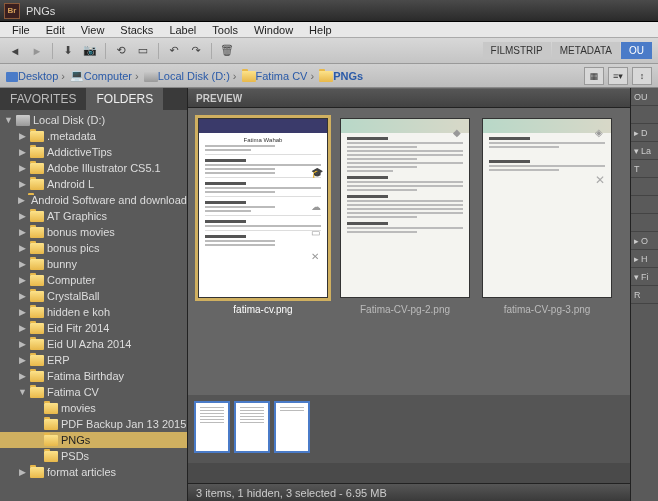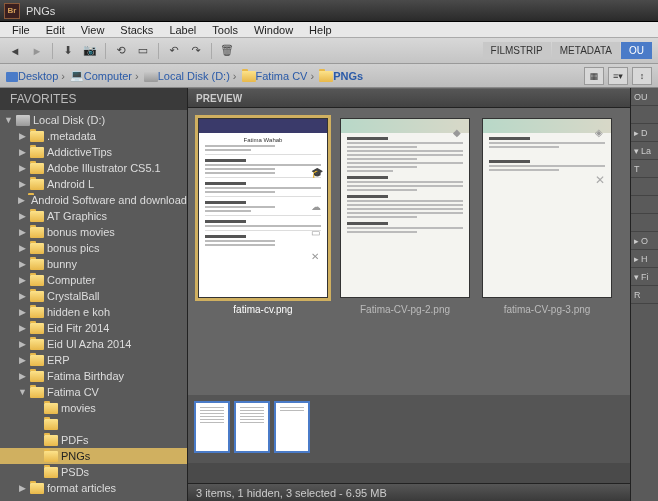--- a/index.html
+++ b/index.html
@@ -128,20 +128,21 @@
       <div class="path-tool">▦</div>
       <div class="path-tool">≡▾</div>
       <div class="path-tool">↕</div>
     </div>
   </div>
 
   <div class="body">
     <div class="left-panel">
       <div class="panel-tabs">
         <div class="ptab">FAVORITES</div>
+        <div class="ptab active">FOLDERS</div>
       </div>
       <div class="tree" id="tree">
           <div class="tree-row" style="padding-left: 4px;">
             <span class="tw">▼</span>
             <span class="disk-ico"></span>
             <span>Local Disk (D:)</span>
           </div>
           <div class="tree-row" style="padding-left: 18px;">
             <span class="tw">▶</span>
             <span class="folder-ico"></span>
@@ -228,25 +229,21 @@
             <span>Fatima CV</span>
           </div>
           <div class="tree-row" style="padding-left: 32px;">
             <span class="tw"></span>
             <span class="folder-ico"></span>
             <span>movies</span>
           </div>
           <div class="tree-row" style="padding-left: 32px;">
             <span class="tw"></span>
             <span class="folder-ico"></span>
-          </div>
-          <div class="tree-row" style="padding-left: 32px;">
-            <span class="tw"></span>
-            <span class="folder-ico"></span>
-            <span>PDFs</span>
+            <span>PDF Backup Jan 13 2015</span>
           </div>
           <div class="tree-row sel" style="padding-left: 32px;">
             <span class="tw"></span>
             <span class="folder-ico"></span>
             <span>PNGs</span>
           </div>
           <div class="tree-row" style="padding-left: 32px;">
             <span class="tw"></span>
             <span class="folder-ico"></span>
             <span>PSDs</span>

